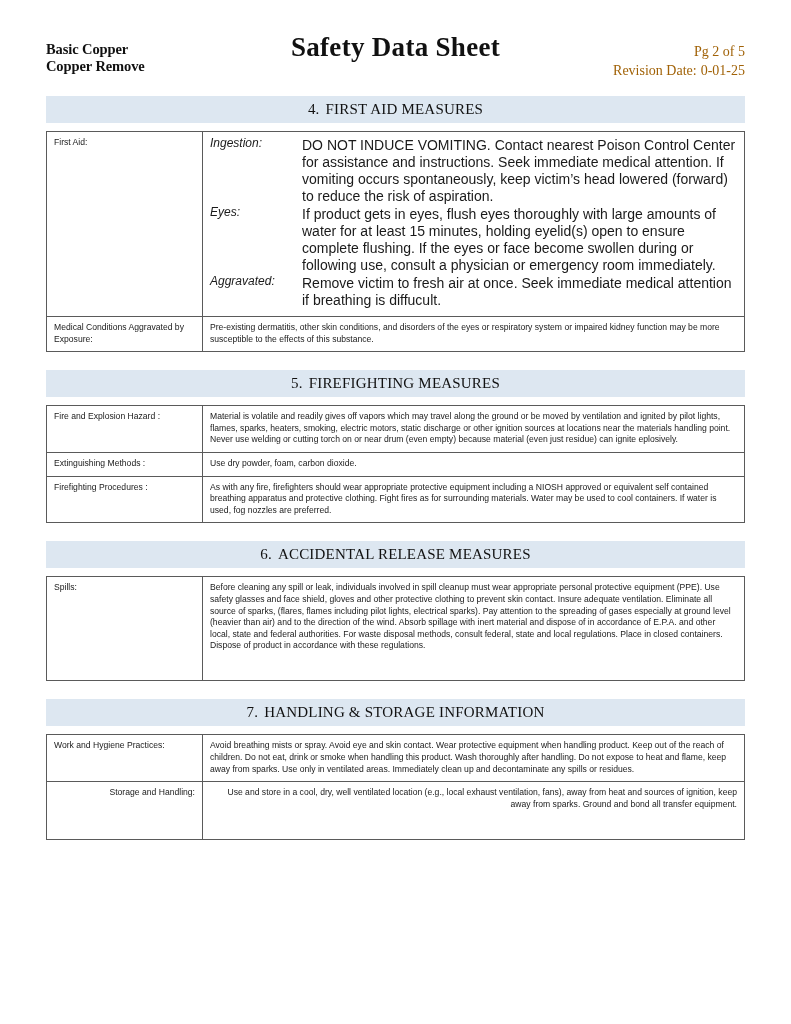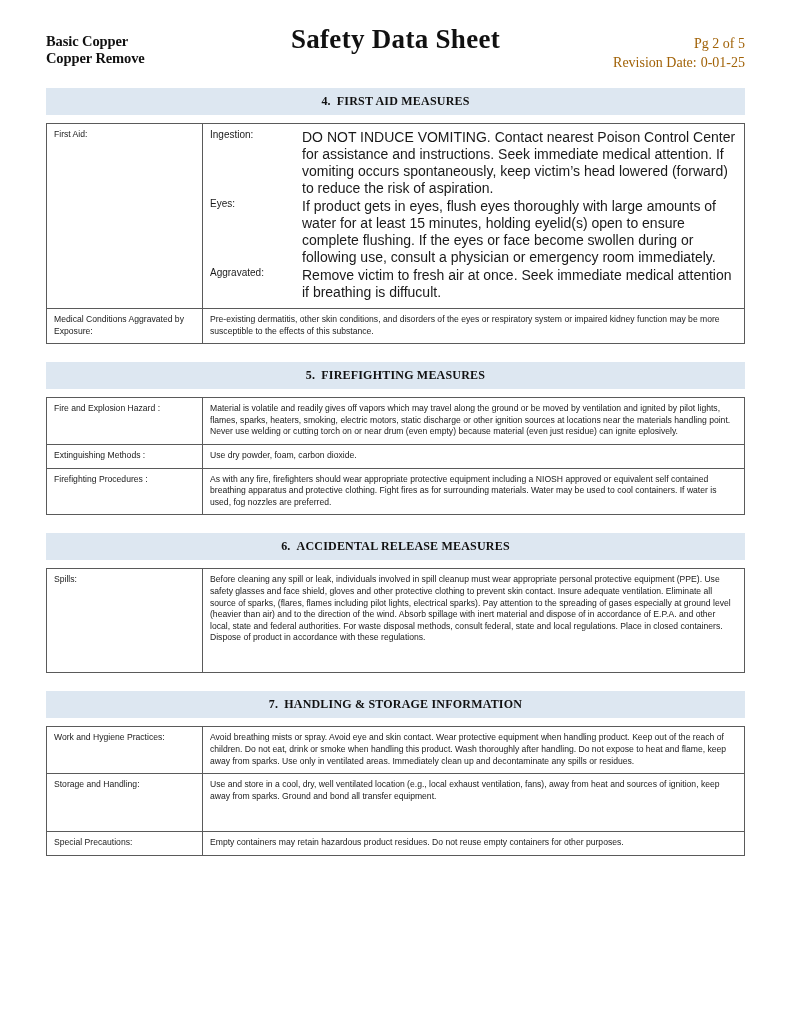--- a/index.html
+++ b/index.html
@@ -14,21 +14,21 @@
     font-family: "Liberation Sans", sans-serif;
     color: #1a1a1a;
     overflow: hidden;
   }
   .page {
     position: relative;
     width: 791px;
     height: 1024px;
     background: #ffffff;
     box-sizing: border-box;
-    padding: 8px 46px;
+    padding: 16px 46px;
   }
 
   
   .doc-header {
     position: relative;
     height: 62px;
     padding-top: 22px;
     box-sizing: border-box;
   }
   .product-block {
@@ -68,22 +68,22 @@
   }
   .meta-line .meta-value { padding-left: 4px; }
 
   
   .section-band {
     background: #dde7f1;
     height: 27px;
     line-height: 27px;
     text-align: center;
     font-family: "Liberation Serif", serif;
-    font-weight: bold;
-    font-size: 12px;
+    font-weight: normal;
+    font-size: 15px;
     letter-spacing: 0.2px;
     color: #111;
     margin-top: 18px;
   }
   .section-band .sec-num { padding-right: 6px; }
 
   
   table.sds {
     width: 100%;
     border-collapse: collapse;
@@ -116,34 +116,35 @@
     display: table;
     width: 100%;
     border-collapse: collapse;
   }
   .fa-row { display: table-row; }
   .fa-term {
     display: table-cell;
     width: 92px;
     vertical-align: top;
     padding-bottom: 1px;
-    font-size: 10px;
+    font-size: 12px;
     line-height: 12.2px;
     white-space: nowrap;
+    font-style: italic;
   }
   .fa-def {
     display: table-cell;
     vertical-align: top;
     padding-bottom: 1px;
     font-size: 14px;
     line-height: 17px;
   }
 
   .tall-cell { height: 92px; }
-  .mid-cell  { height: 46px; }
+  .mid-cell  { height: 46px; text-align: right; }
 </style>
 </head>
 <body>
 
 <div class="page">
 
   <div class="doc-header">
     <div class="product-block">
       <div>Basic Copper</div>
       <div>Copper Remove</div>
@@ -230,20 +231,16 @@
   <table class="sds">
     <tbody>
         <tr>
       <td class="label-col">Work and Hygiene Practices:</td>
       <td class="body-col">Avoid breathing mists or spray. Avoid eye and skin contact. Wear protective equipment when handling product. Keep out of the reach of children. Do not eat, drink or smoke when handling this product. Wash thoroughly after handling. Do not expose to heat and flame, keep away from sparks. Use only in ventilated areas. Immediately clean up and decontaminate any spills or residues.</td>
     </tr>
     <tr>
       <td class="label-col mid-cell">Storage and Handling:</td>
       <td class="body-col mid-cell">Use and store in a cool, dry, well ventilated location (e.g., local exhaust ventilation, fans), away from heat and sources of ignition, keep away from sparks. Ground and bond all transfer equipment.</td>
     </tr>
-    <tr>
-      <td class="label-col">Special Precautions:</td>
-      <td class="body-col">Empty containers may retain hazardous product residues. Do not reuse empty containers for other purposes.</td>
-    </tr>
   </tbody>
     </table>
 
 </div>
 
 </body></html>

